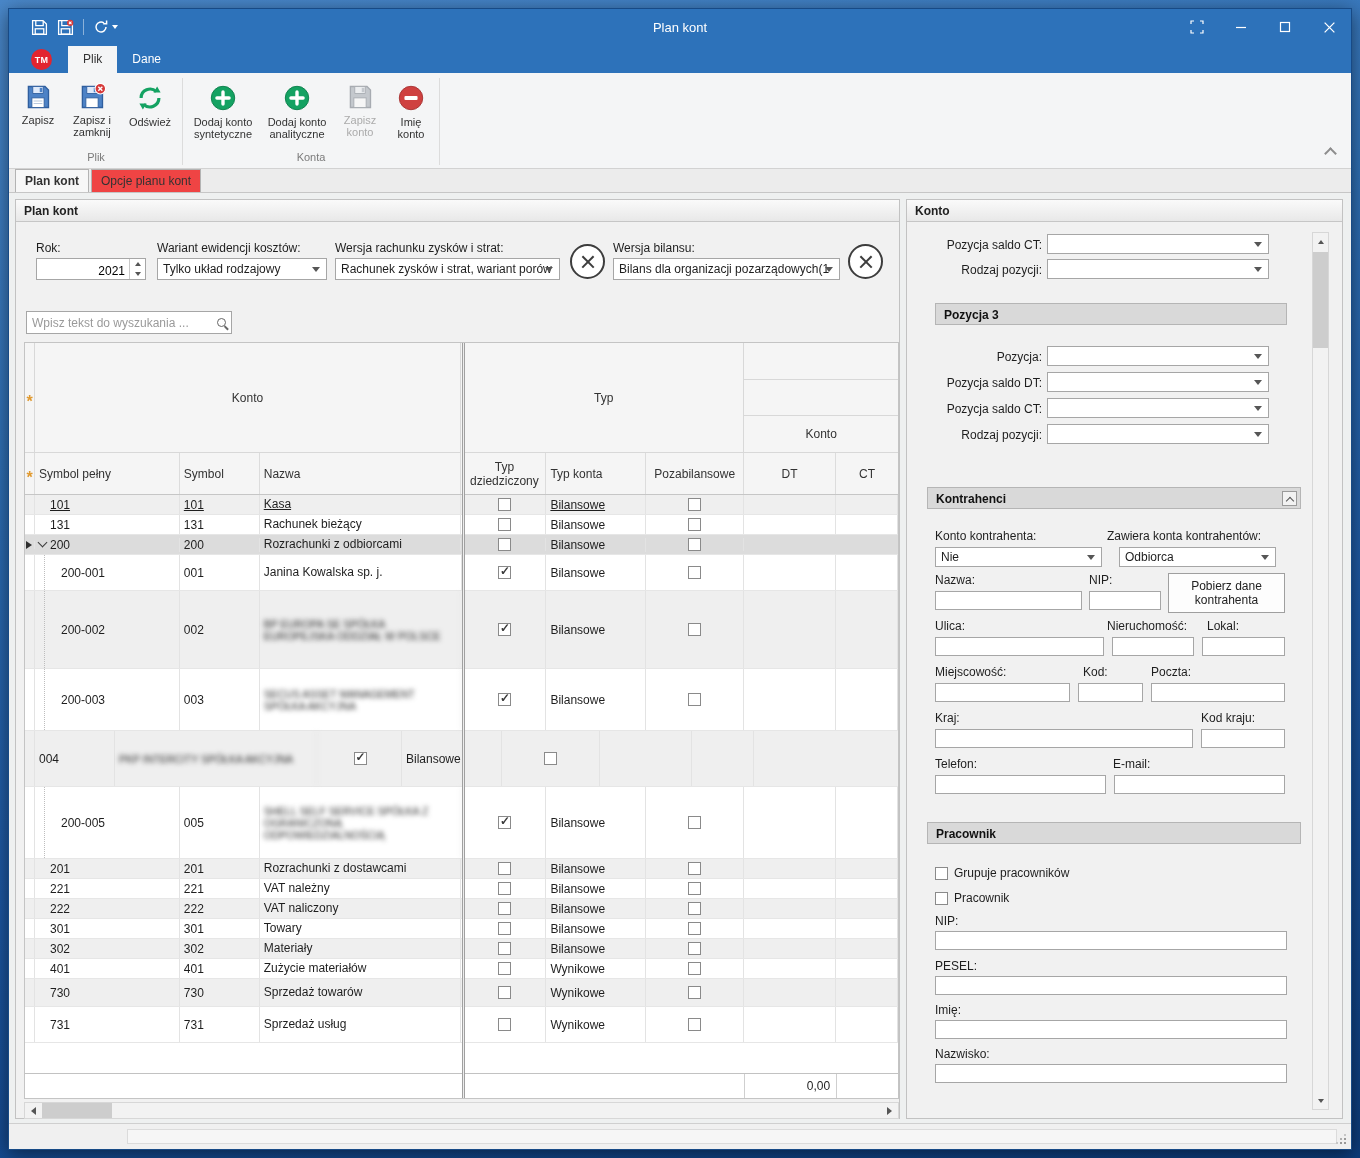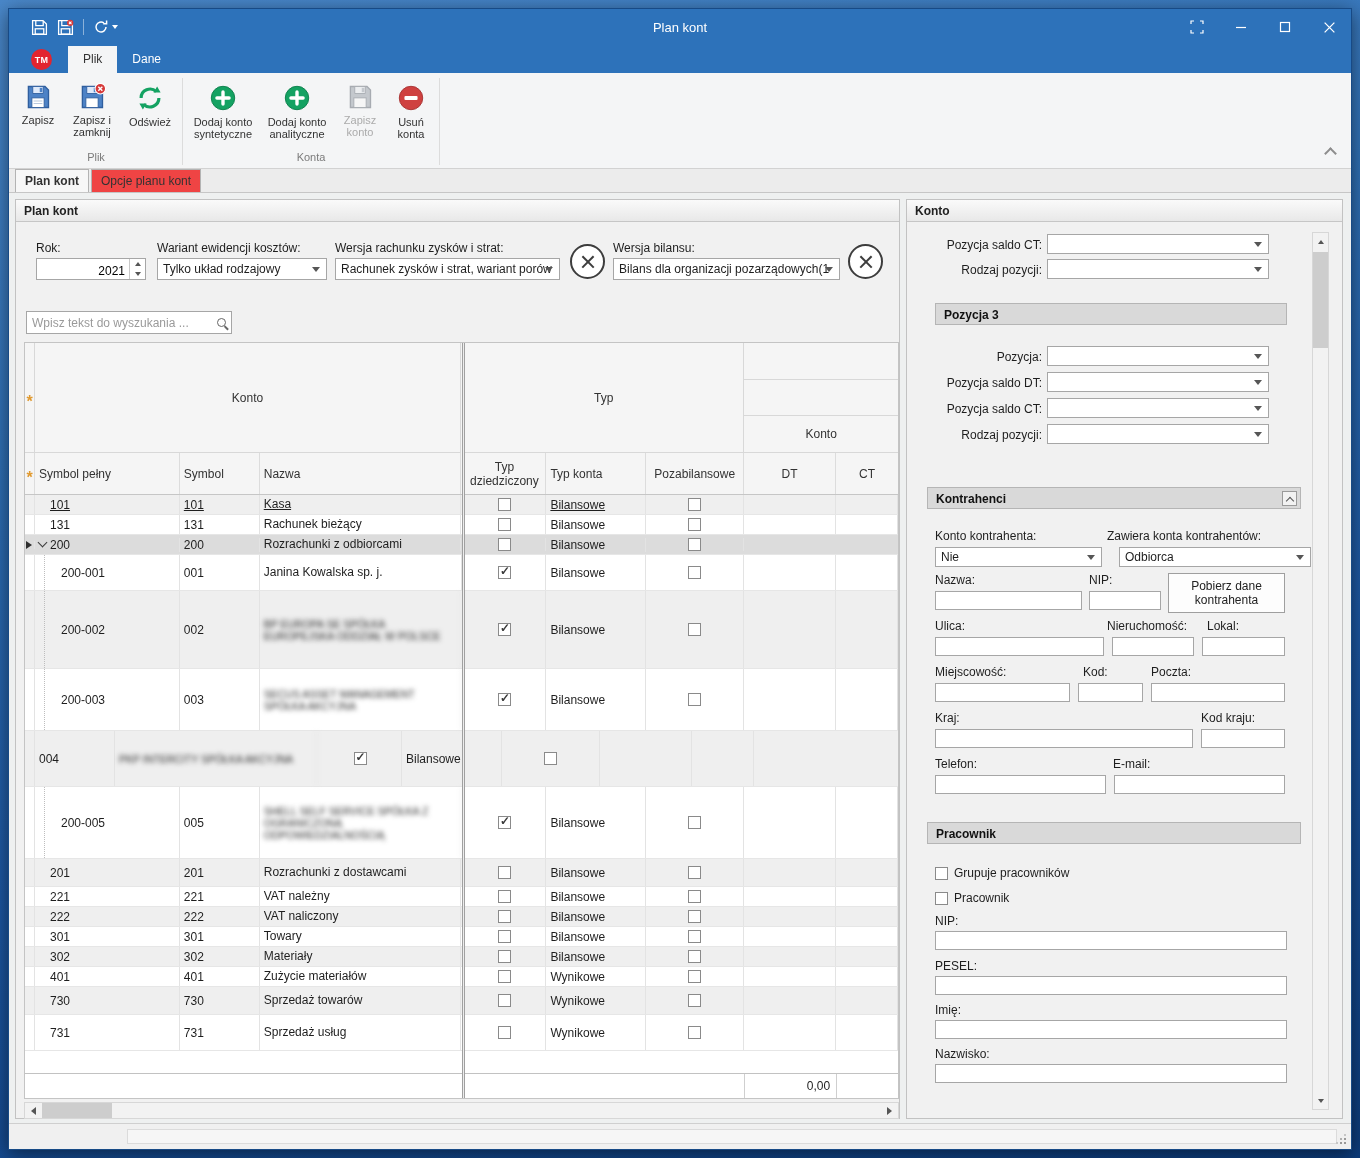--- a/index.html
+++ b/index.html
@@ -277,21 +277,21 @@
                 <rect x="18" y="5.5" width="3" height="5" fill="#c4c8cd"></rect>
                 <rect x="9" y="17" width="14" height="11" fill="#f6f6f6" stroke="#a7abb1"></rect>
               </svg>
           <span class="lbl">Zapisz konto</span>
         </div>
         <div class="rbtn" style="width:50px">
           <svg width="30" height="30" viewBox="0 0 32 32">
                 <circle cx="16" cy="16" r="12.5" fill="#cf4140" stroke="#a83434"></circle>
                 <rect x="9" y="13.8" width="14" height="4.4" rx="1.2" fill="#fff"></rect>
               </svg>
-          <span class="lbl">Usuń konta</span>
+          <span class="lbl">Imię konto</span>
         </div>
       </div>
       <div class="rgl">Konta</div>
     </div>
     <div class="rsep"></div>
     <div class="collapse-chev"></div>
   </div>
 
   <div class="doctabs">
     <div class="dtab active">Plan kont</div>
@@ -498,21 +498,21 @@
                   <div class="gc cTd">
                     <span class="cb on"></span>
                   </div>
                   <div class="gc cTk">Bilansowe</div>
                   <div class="gc cPz">
                     <span class="cb"></span>
                   </div>
                   <div class="gc cDt"></div>
                   <div class="gc cCt"></div>
                 </div>
-                <div class="grow alt" style="height: 28px;">
+                <div class="grow alt" style="height: 20px;">
                   <div class="gc cInd"></div>
                   <div class="gc cSp">
                     <span>201</span>
                   </div>
                   <div class="gc cS">201</div>
                   <div class="gc cN">Rozrachunki z dostawcami</div>
                   <div class="gc cTd">
                     <span class="cb"></span>
                   </div>
                   <div class="gc cTk">Bilansowe</div>
@@ -684,21 +684,21 @@
         <div class="combo small" style="left:140px;top:202px;width:222px"><span></span></div>
 
         <div class="sect" style="left:20px;top:265px;width:374px">
           <span>Kontrahenci</span>
           <span class="collbtn"></span>
         </div>
 
         <div class="flabel" style="left:28px;top:307px">Konto kontrahenta:</div>
         <div class="flabel" style="left:200px;top:307px">Zawiera konta kontrahentów:</div>
         <div class="combo small" style="left:28px;top:325px;width:167px"><span>Nie</span></div>
-        <div class="combo small" style="left:212px;top:325px;width:192px"><span>Odbiorca</span></div>
+        <div class="combo small" style="left:212px;top:325px;width:157px"><span>Odbiorca</span></div>
 
         <div class="flabel" style="left:28px;top:351px">Nazwa:</div>
         <div class="flabel" style="left:182px;top:351px">NIP:</div>
         <input class="tbox" style="left: 28px; top: 369px; width: 147px;">
         <input class="tbox" style="left: 182px; top: 369px; width: 72px;">
         <div class="btn" style="left:261px;top:351px;width:117px;height:40px">Pobierz dane kontrahenta</div>
 
         <div class="flabel" style="left:28px;top:397px">Ulica:</div>
         <div class="flabel" style="left:200px;top:397px">Nieruchomość:</div>
         <div class="flabel" style="left:300px;top:397px">Lokal:</div>

